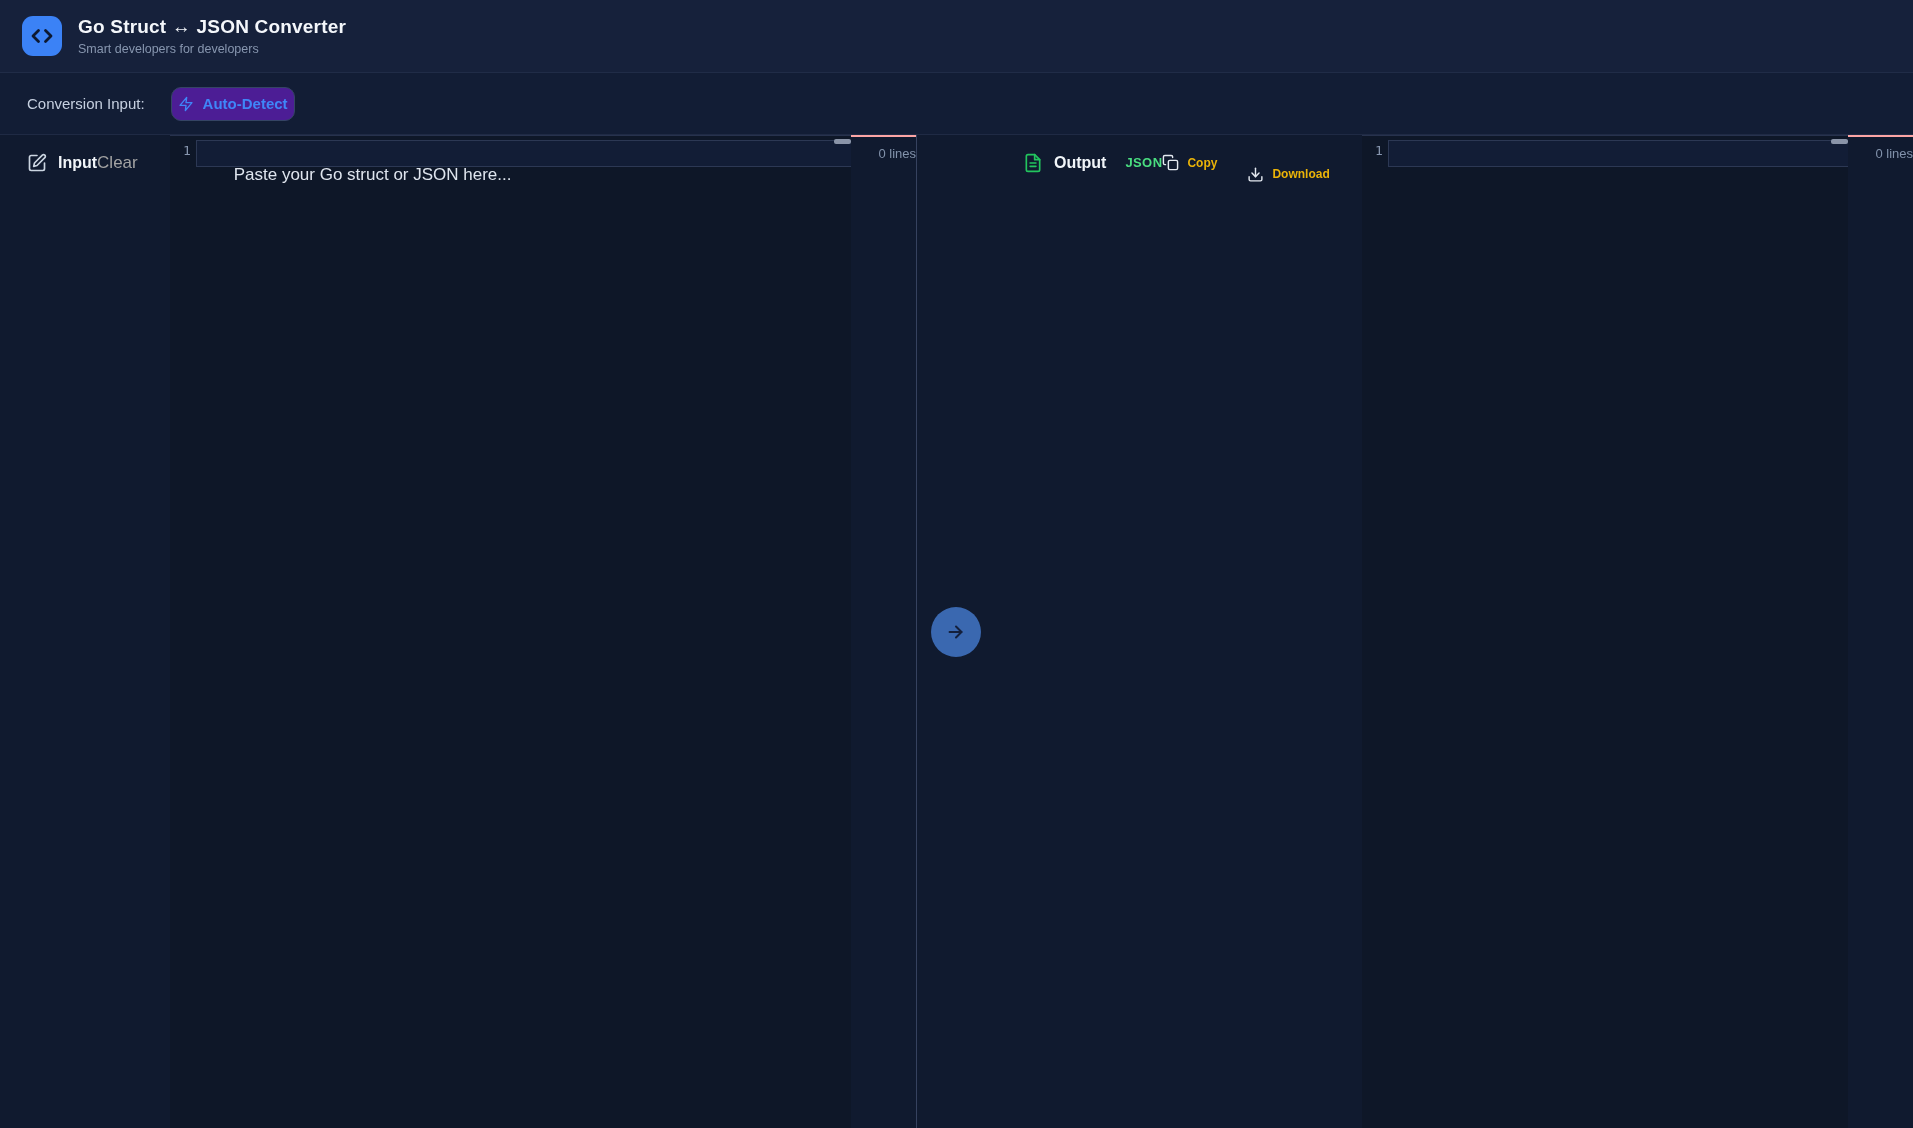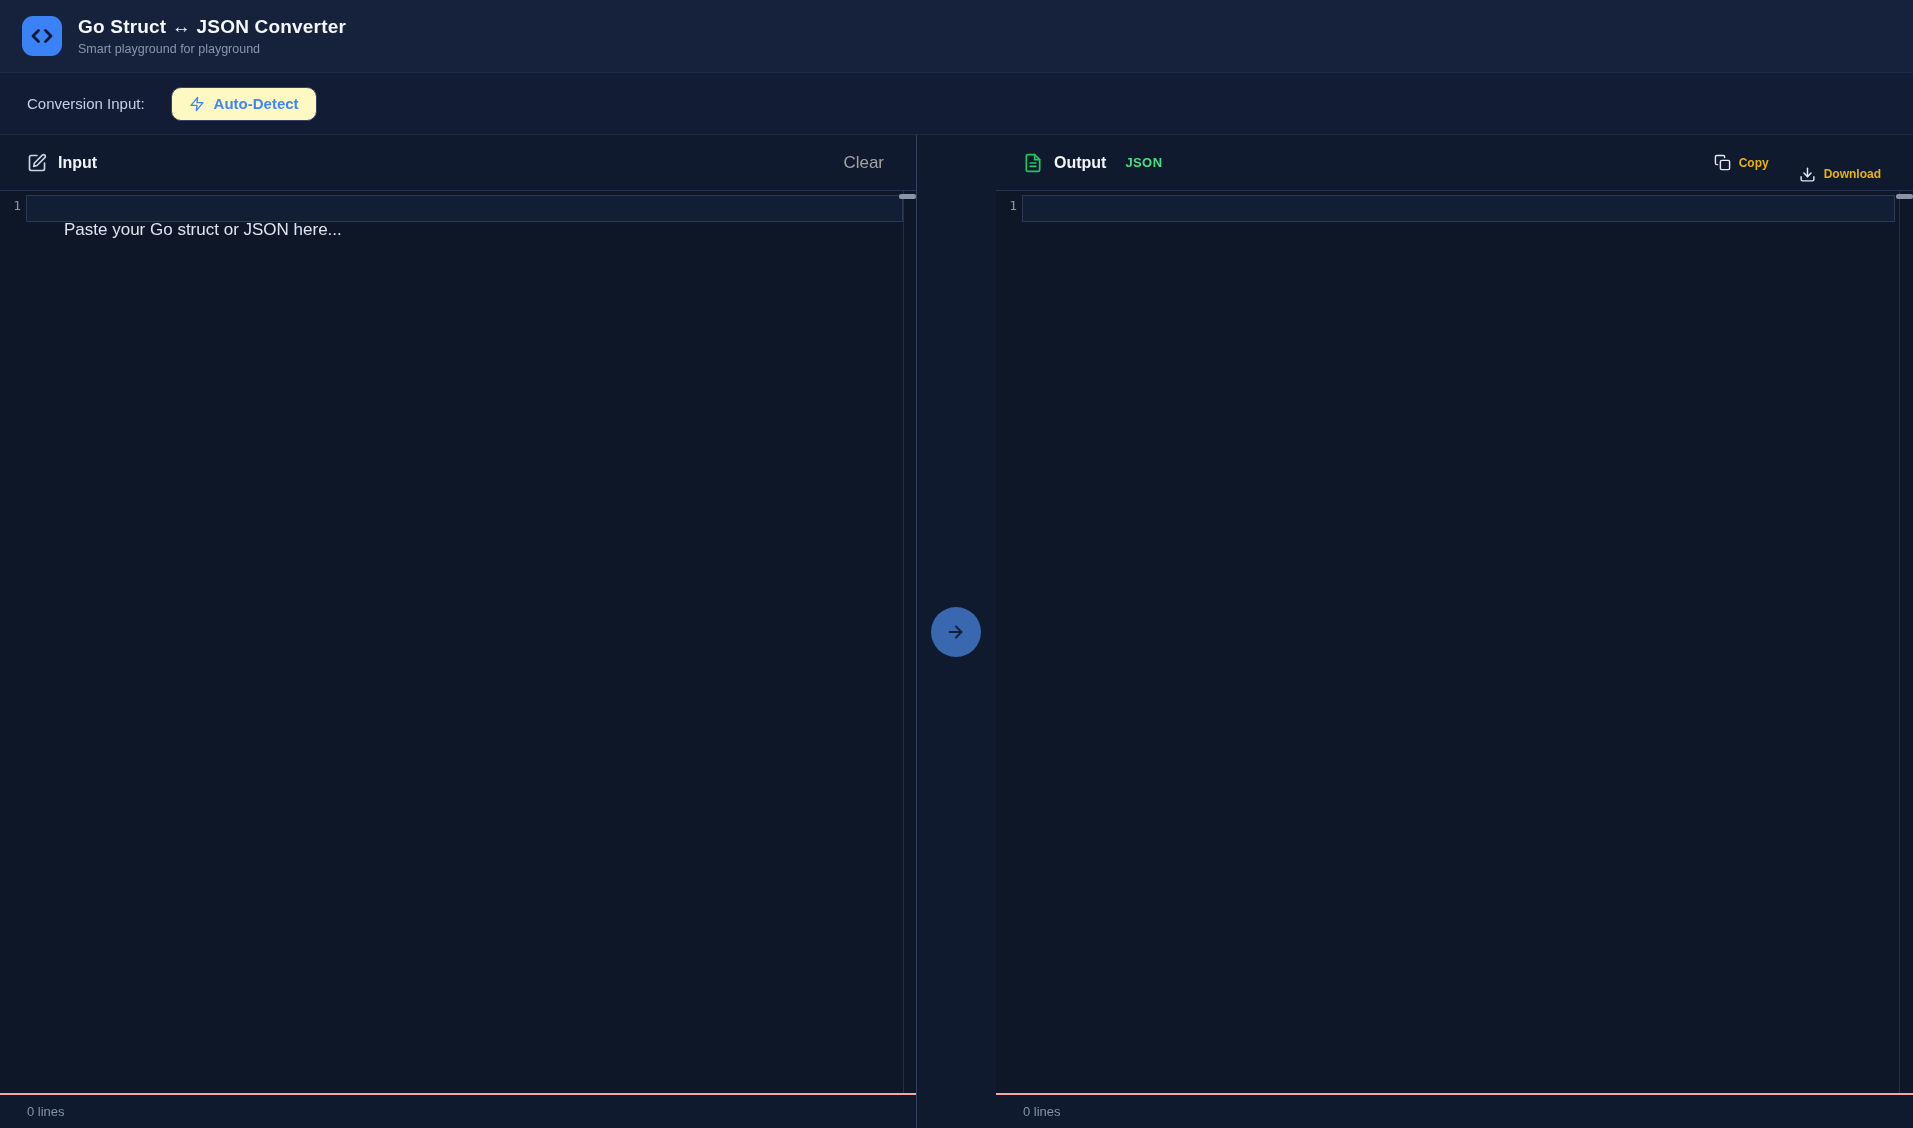--- a/index.html
+++ b/index.html
@@ -26,31 +26,31 @@
   .app-subtitle { font-size: 12.5px; color: #8796af; margin-top: 4px; }
 
   
   .modebar {
     position: absolute; left: 0; top: 73px; width: 1913px; height: 62px;
     background: #121d35; border-bottom: 1px solid #1f2a44;
     display: flex; align-items: center; padding-left: 27px;
   }
   .mode-label { font-size: 15px; color: #c6d0e0; margin-right: 26px; }
   .mode-btn {
-    height: 34px; padding: 0 17px; border-radius: 10px;
-    border: 1px solid #354464; background: #fef9c3;
+    height: 34px; padding: 0 6px; border-radius: 10px;
+    border: 1px solid #354464; background: #4c1d95;
     display: inline-flex; align-items: center; gap: 9px;
     color: #3f86f8; font-size: 15px; font-weight: bold; cursor: pointer;
     font-family: "Liberation Sans", sans-serif;
   }
 
   
   .panel {
     position: absolute; top: 135px; height: 993px;
-    display: flex; flex-direction: column;
+    display: flex; flex-direction: row;
   }
   .panel-left  { left: 0; width: 916px; }
   .panel-right { left: 996px; width: 917px; }
 
   .panel-header {
     height: 55px; flex: 0 0 auto;
     display: flex; align-items: center;
     padding: 0 32px 0 27px;
   }
   .panel-title { font-size: 16px; font-weight: bold; color: #f1f5f9; margin-left: 11px; }
@@ -129,21 +129,21 @@
     <div class="logo">
       <span>
         <svg width="24" height="24" viewBox="0 0 24 24" fill="none" stroke="#0d1830" stroke-width="2.8" stroke-linecap="round" stroke-linejoin="round">
           <polyline points="15.5 17.5 21 12 15.5 6.5"></polyline>
           <polyline points="8.5 6.5 3 12 8.5 17.5"></polyline>
         </svg>
       </span>
     </div>
     <div class="title-block">
       <div class="app-title">Go Struct ↔ JSON Converter</div>
-      <div class="app-subtitle">Smart playground for playground</div>
+      <div class="app-subtitle">Smart developers for developers</div>
     </div>
   </div>
 
   <div class="modebar">
     <span class="mode-label">Conversion Input:</span>
     <button class="mode-btn">
       <span>
         <svg width="16" height="16" viewBox="0 0 24 24" fill="none" stroke="#3f86f8" stroke-width="2" stroke-linecap="round" stroke-linejoin="round">
           <polygon points="13 2 3 14 12 14 11 22 21 10 12 10 13 2"></polygon>
         </svg>

